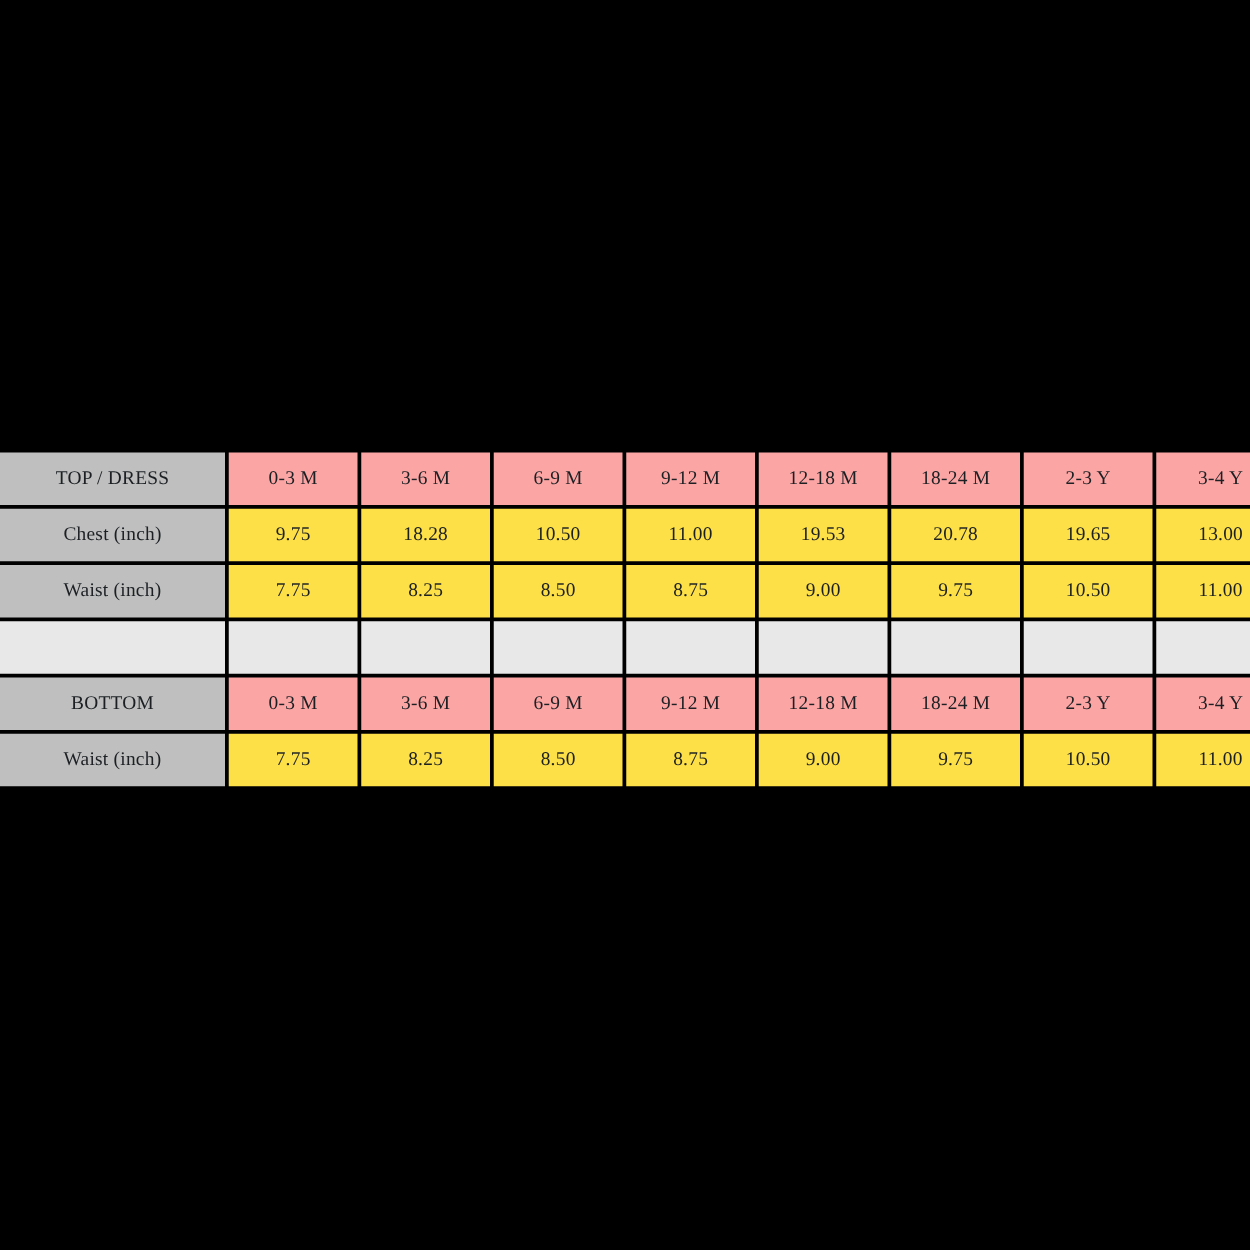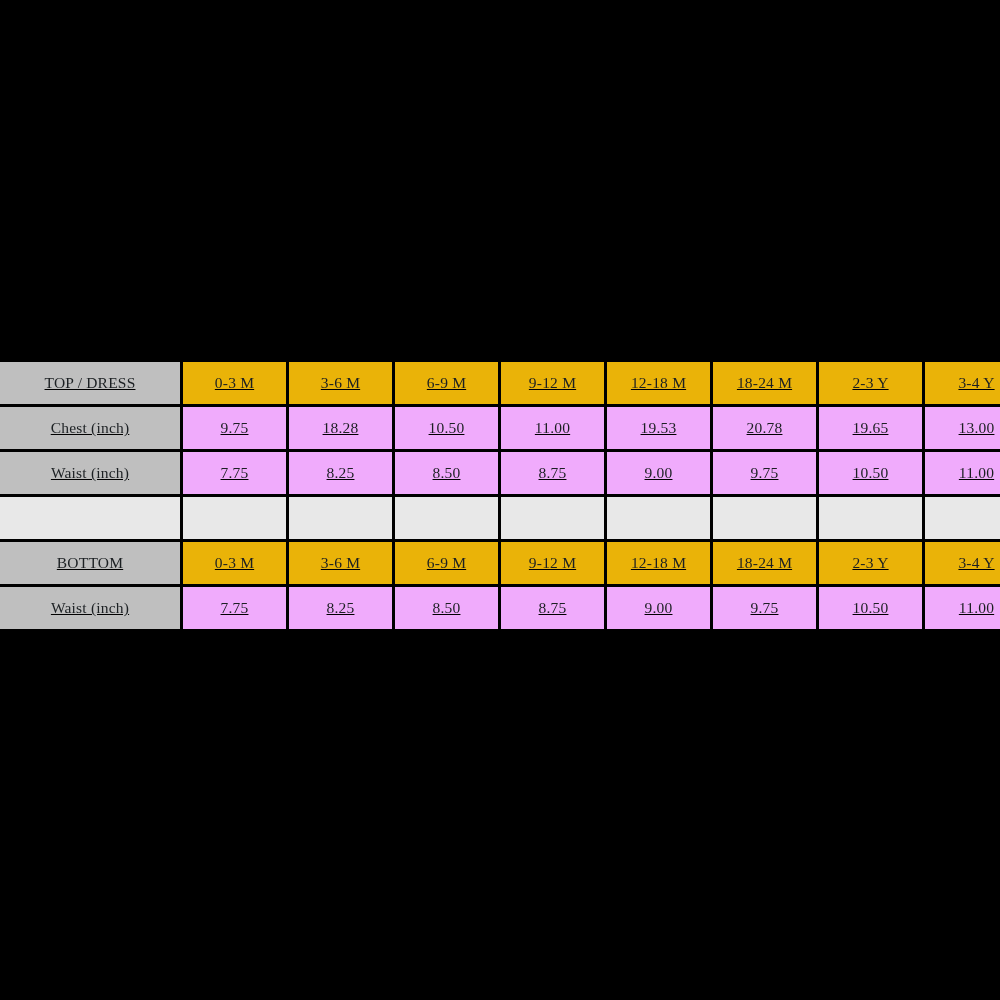--- a/index.html
+++ b/index.html
@@ -13,21 +13,20 @@
     height: 1000px;
     overflow: hidden;
     font-family: "Liberation Serif", "DejaVu Serif", serif;
   }
 
   #size-chart-wrapper {
     position: absolute;
     left: 0;
     top: 359px;
     width: 883px;
-    text-decoration: underline;
   }
 
   table.size-chart {
     border-collapse: separate;
     border-spacing: 3px 3px;
     width: 1006px;
     margin-left: -3px;
     table-layout: fixed;
   }
 
@@ -49,24 +48,24 @@
   col.size-col  { width: 103px; }
 
   
   td.label-cell {
     background: #bfbfbf;
   }
   td.label-cell.spacer {
     background: #e8e8e8;
   }
   td.head-cell {
-    background: #eab308;
+    background: #fca5a5;
   }
   td.data-cell {
-    background: #f0abfc;
+    background: #fde047;
   }
   td.spacer-cell {
     background: #e8e8e8;
   }
 
   
   td.section-title {
     font-size: 16px;
     letter-spacing: 0.6px;
   }

